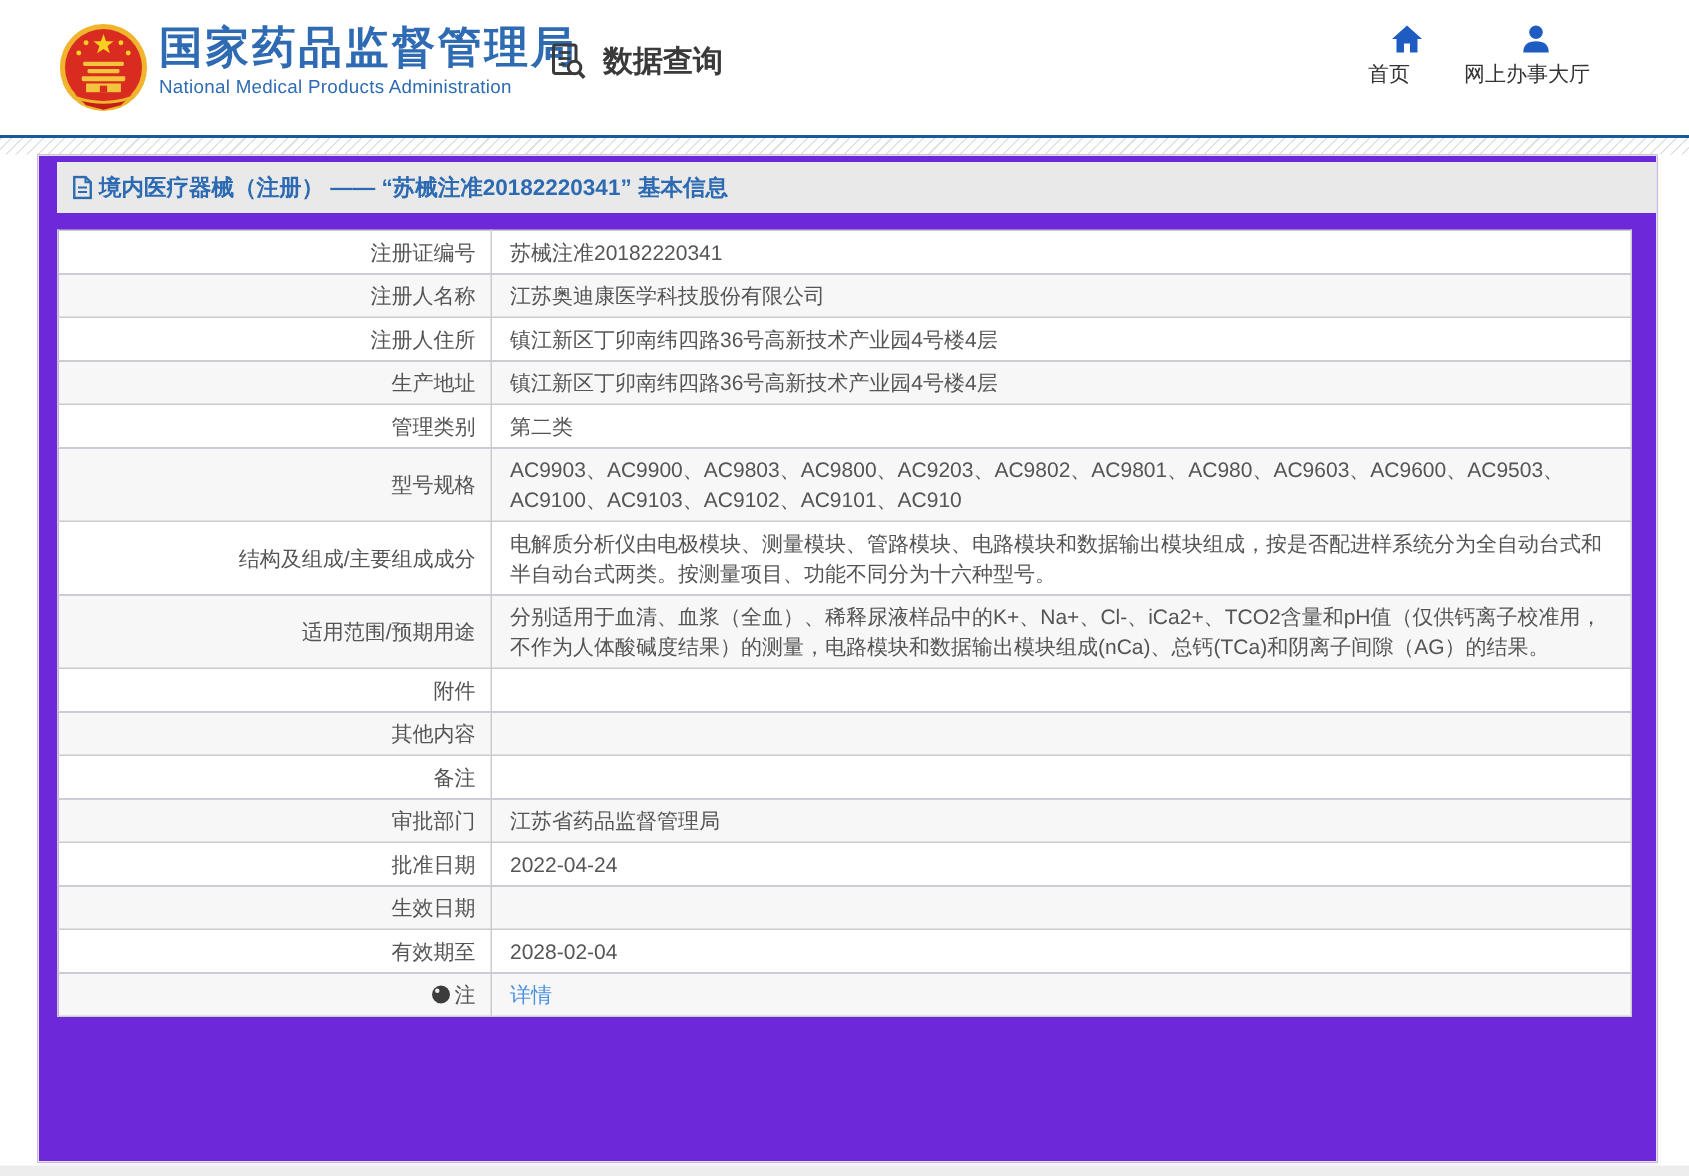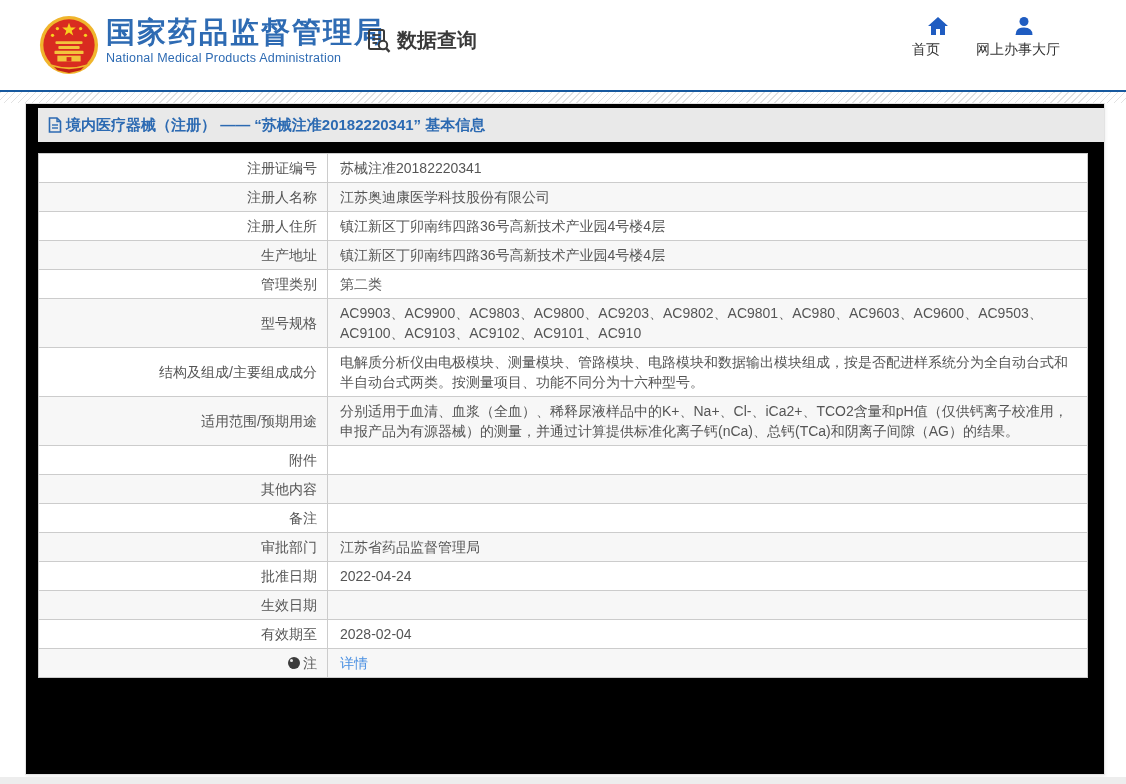--- a/index.html
+++ b/index.html
@@ -5,34 +5,34 @@
   * { margin:0; padding:0; box-sizing:border-box; }
   html,body { width:1126px; height:784px; background:#fff; overflow:hidden;
     font-family:"Liberation Sans","DejaVu Sans",sans-serif; }
 
   
   .site-header { position:relative; height:90px; background:#fff; }
   .emblem { position:absolute; left:38px; top:12px; width:62px; height:66px; }
   .brand-text { position:absolute; left:106px; top:16px; }
   .brand-zh { font-size:29px; font-weight:bold; color:#2e6bb3; letter-spacing:2px; line-height:32px; }
   .brand-en { font-size:12.5px; color:#2e6bb3; margin-top:3px; letter-spacing:0.2px; }
-  .data-query { position:absolute; left:366px; top:27px; display:flex; align-items:center; gap:5px; cursor:pointer; }
+  .data-query { position:absolute; left:366px; top:27px; display:flex; align-items:center; gap:10px; cursor:pointer; }
   .data-query-label { font-size:20px; font-weight:bold; color:#3a3a3a; }
   .top-nav-item { position:absolute; top:16px; text-align:left; color:#333; cursor:pointer; }
   .top-nav-item .nav-ico { display:block; margin:0 auto; }
   .top-nav-item .nav-label { display:block; font-size:14px; margin-top:5px; color:#333; }
   .nav-home { left:912px; width:52px; }
   .nav-hall { left:976px; width:96px; }
 
   .blue-line { height:2px; background:#17599f; }
   .hatch-strip { height:11px;
     background:repeating-linear-gradient(135deg,#e2e2e2 0 1px,#ffffff 1px 5px); }
 
   
-  .panel { margin-left:25px; width:1080px; height:672px; background:#000000;
+  .panel { margin-left:25px; width:1080px; height:672px; background:#6d28d9;
     border:1px solid #e3e3e3; box-shadow:1px 2px 3px rgba(0,0,0,.05);
     padding:4px 0 10px 12px; }
   .page-title-bar { height:34px; background:#e9e9e9; display:flex; align-items:center;
     padding-left:10px; gap:4px; }
   .page-title-text { font-size:15px; font-weight:bold; color:#2c6ab2; }
 
   table.info-table { margin-top:11px; width:calc(100% - 16px); border-collapse:collapse; table-layout:fixed; }
   .info-table td { border:1px solid #ccc; font-size:14px; color:#555;
     height:28px; line-height:20px; padding:4px 10px; background:#fff; vertical-align:middle; }
   .info-table td.label-cell { width:289px; text-align:right; padding-right:10px; white-space:nowrap;margin-top:32px; }
@@ -144,21 +144,21 @@
         <tr>
           <td class="label-cell">型号规格</td>
           <td class="value-cell">AC9903、AC9900、AC9803、AC9800、AC9203、AC9802、AC9801、AC980、AC9603、AC9600、AC9503、AC9100、AC9103、AC9102、AC9101、AC910</td>
         </tr>
         <tr>
           <td class="label-cell">结构及组成/主要组成成分</td>
           <td class="value-cell">电解质分析仪由电极模块、测量模块、管路模块、电路模块和数据输出模块组成，按是否配进样系统分为全自动台式和半自动台式两类。按测量项目、功能不同分为十六种型号。</td>
         </tr>
         <tr>
           <td class="label-cell">适用范围/预期用途</td>
-          <td class="value-cell">分别适用于血清、血浆（全血）、稀释尿液样品中的K+、Na+、Cl-、iCa2+、TCO2含量和pH值（仅供钙离子校准用，申报产品为有源器械）的测量，并通过计算提供标准化离子钙(nCa)、总钙(TCa)和阴离子间隙（AG）的结果。</td>
+          <td class="value-cell">分别适用于血清、血浆（全血）、稀释尿液样品中的K+、Na+、Cl-、iCa2+、TCO2含量和pH值（仅供钙离子校准用，不作为人体酸碱度结果）的测量，电路模块和数据输出模块组成(nCa)、总钙(TCa)和阴离子间隙（AG）的结果。</td>
         </tr>
         <tr>
           <td class="label-cell">附件</td>
           <td class="value-cell"></td>
         </tr>
         <tr>
           <td class="label-cell">其他内容</td>
           <td class="value-cell"></td>
         </tr>
         <tr>

